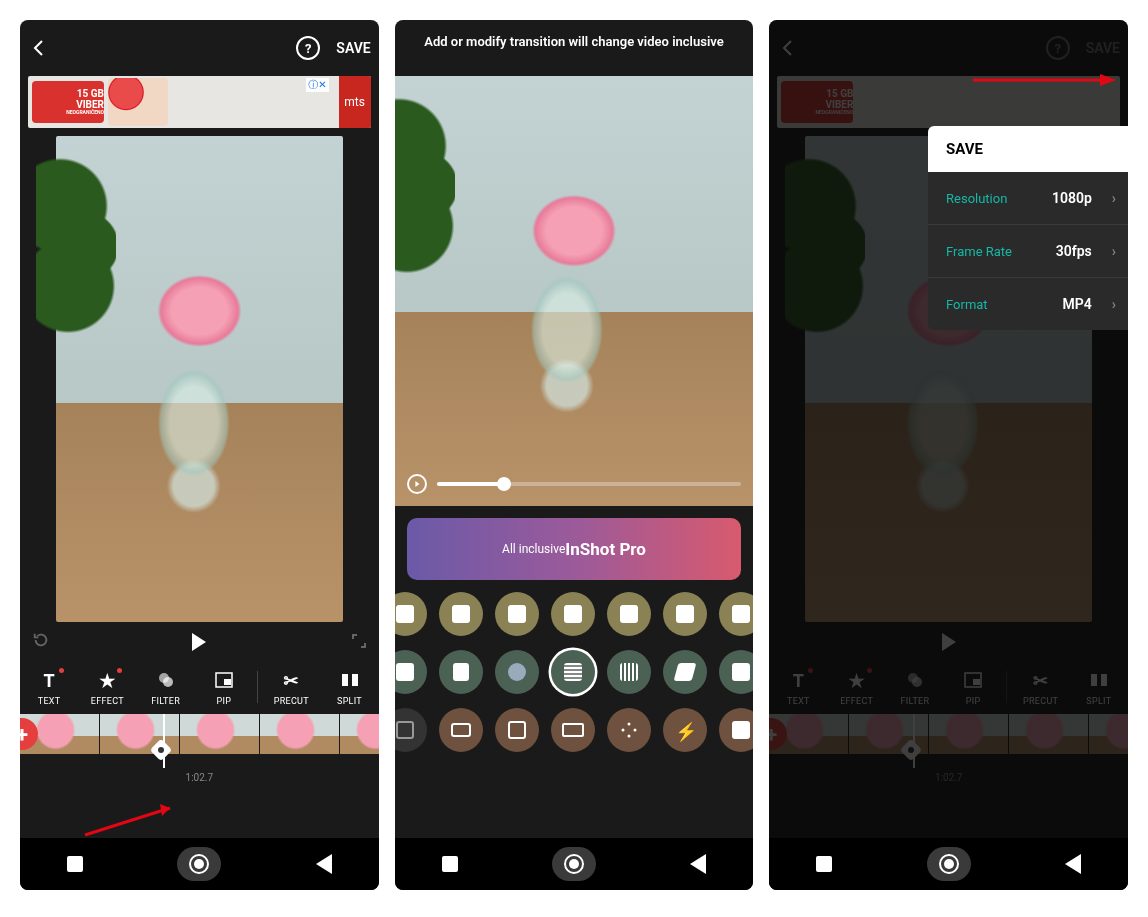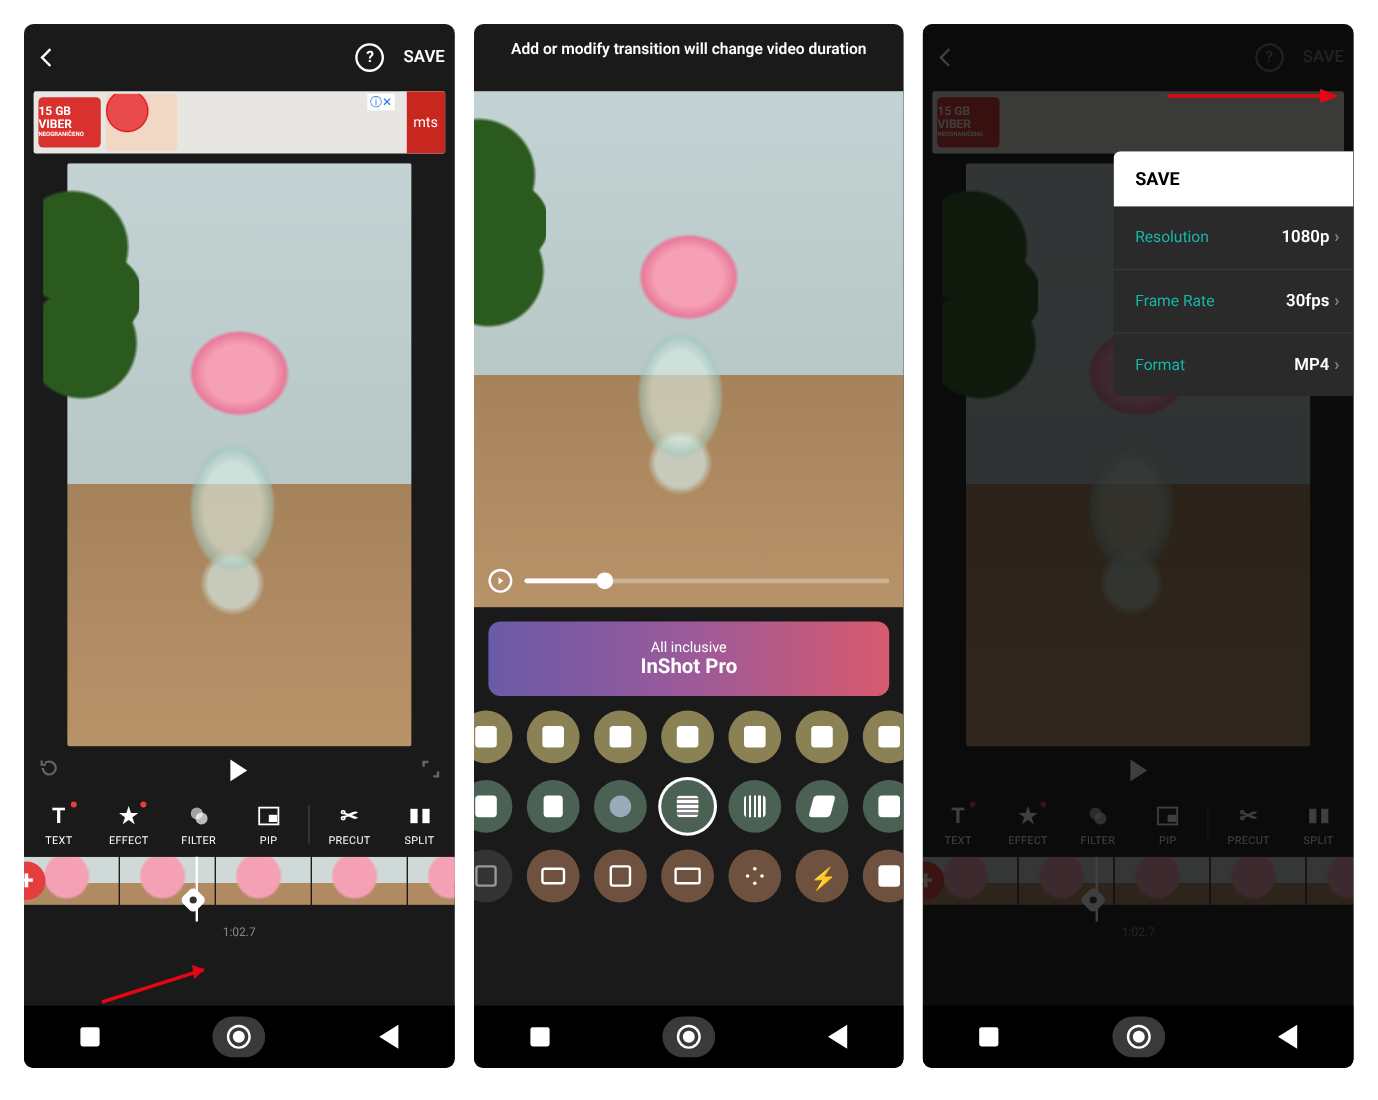--- a/index.html
+++ b/index.html
@@ -57,25 +57,25 @@
     margin: 0 8px 4px;
     height: 52px;
     background: #e8e6e2;
     border-radius: 2px;
     display: flex;
     align-items: center;
     position: relative;
     overflow: hidden;
   }
   .ad-banner .ad-logo {
-    width: 52px; height: 42px;
+    width: 72px; height: 42px;
     background: #d9322e;
     color: #fff;
     margin: 4px;
-    display: flex; flex-direction: column; align-items: flex-start; justify-content: center;
+    display: flex; flex-direction: column; align-items: flex-end; justify-content: center;
     font-size: 10px; font-weight: bold;
     border-radius: 4px;
     line-height: 1.1;
   }
   .ad-banner .ad-mts {
     margin-left: auto;
     background: #c8271f;
     color: #fff;
     height: 100%;
     width: 32px;
@@ -146,21 +146,21 @@
   }
   .duration-slider .bar::after {
     content:""; position:absolute; left:22%; top:50%; width:14px; height:14px; background:#fff; border-radius:50%; transform:translate(-50%,-50%);
   }
   .pro-banner {
     margin: 12px 12px 0;
     height: 62px;
     border-radius: 10px;
     background: linear-gradient(90deg, #6a5aa8, #9b5a9a, #d85a6e);
     color: #fff;
-    display: flex; flex-direction: column; align-items: center; justify-content: center;
+    display: flex; flex-direction: row; align-items: center; justify-content: center;
     font-size: 12px;
   }
   .pro-banner .big { font-size: 17px; font-weight: 700; }
   .controls-row {
     height: 40px;
     display: flex; align-items: center; justify-content: center;
     gap: 24px;
     color: #fff;
     position: relative;
   }
@@ -280,21 +280,21 @@
     background: #fff; color: #000; font-weight: 700;
     padding: 14px 18px; font-size: 15px;
   }
   .save-row {
     display: flex; align-items: center; justify-content: space-between;
     padding: 18px 12px 18px 18px;
     border-bottom: 1px solid rgba(255,255,255,.08);
   }
   .save-row:last-of-type { border-bottom: none; }
   .save-row .lbl { color: #14b8a6; }
-  .save-row .val { font-weight: 600; font-size: 14px; display:flex; align-items:center; gap:4px;}
+  .save-row .val { font-weight: 600; font-size: 14px; display:flex; align-items:center; gap:20px;}
   .save-row .val .chev { font-size: 14px; color:#888;}
   .save-row.sep { border-top: 1px solid #444; }
   .arrow-annot {
     position: absolute;
     z-index: 10;
     pointer-events: none;
   }
   .arrow-annot svg { display:block; }
 
   .screen3 .topbar, .screen3 .toolbar, .screen3 .controls-row,
@@ -419,21 +419,21 @@
         <div class="nav-circ"></div>
       </div>
     <div>
         <div class="nav-tri"></div>
       </div>
   </div>
 </div>
 
 <div class="phone screen2">
   <div class="topbar">
-    <span class="hint">Add or modify transition will change video duration</span>
+    <span class="hint">Add or modify transition will change video inclusive</span>
   </div>
 
   <div class="preview-area">
     <div class="preview-img">
       <div class="duration-slider">
         <div class="clock"></div>
         <div class="bar"></div>
       </div>
     </div>
   </div>

